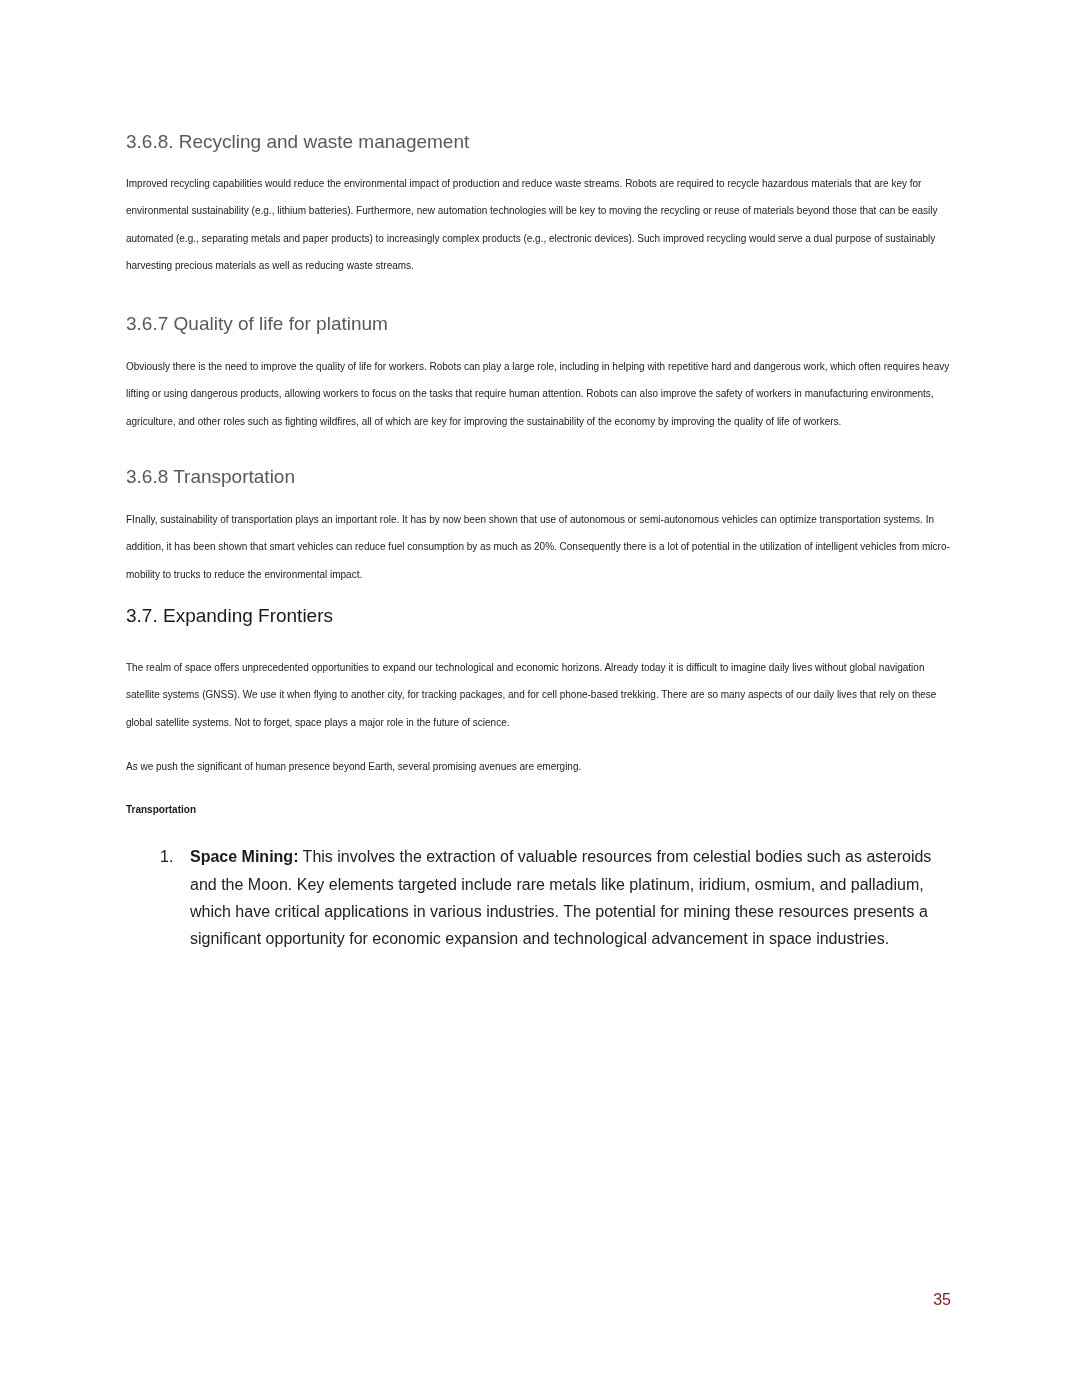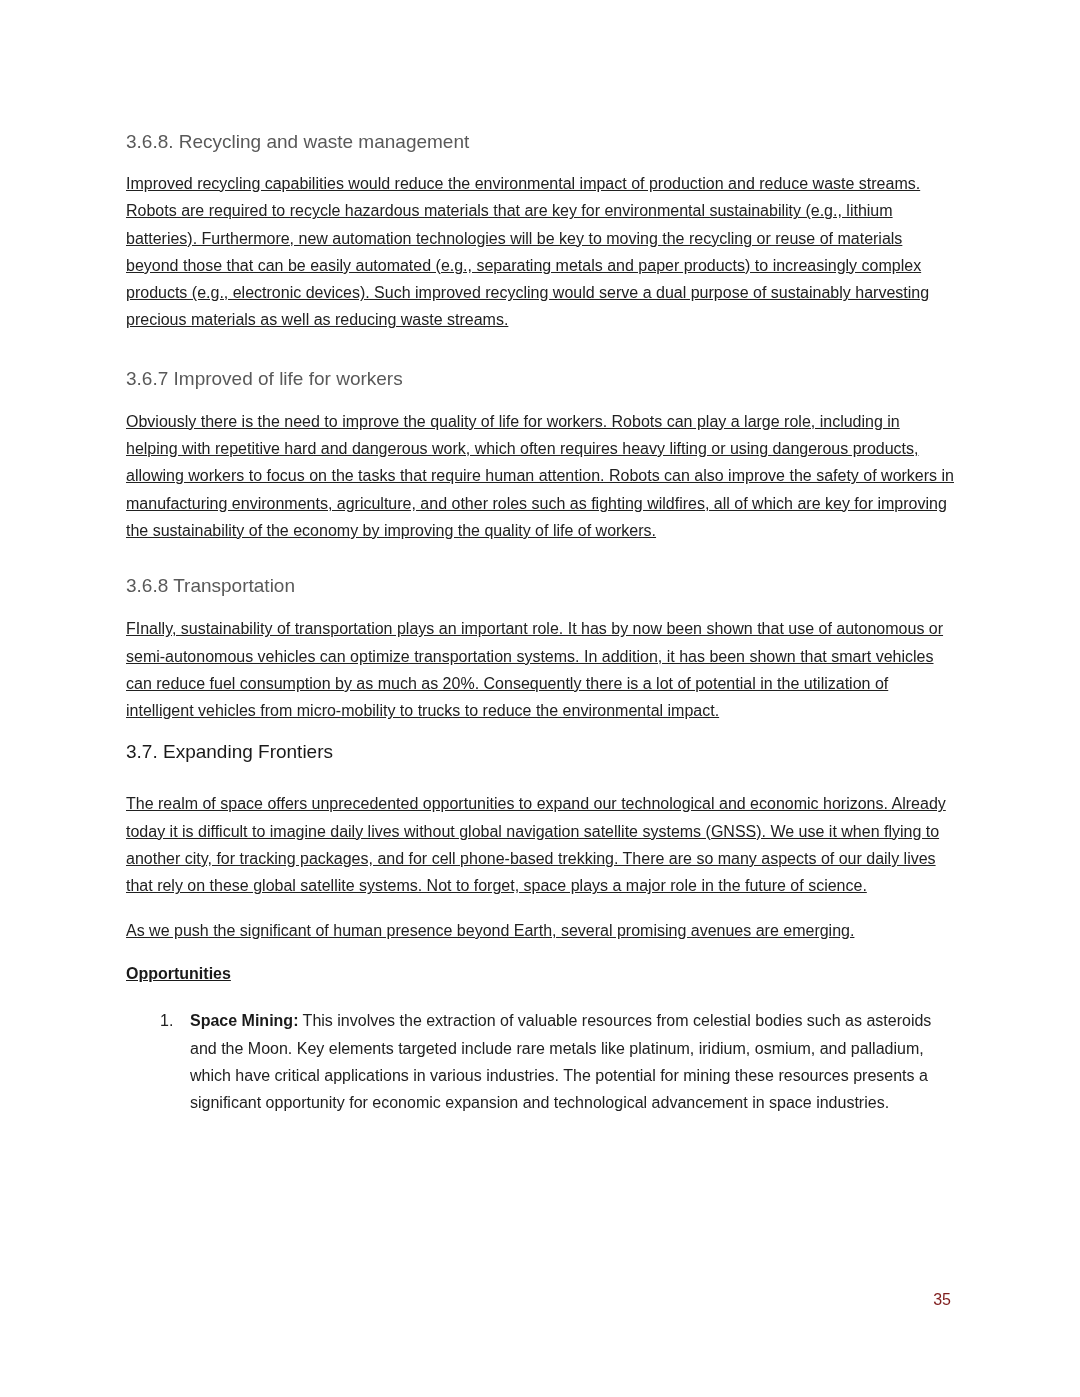--- a/index.html
+++ b/index.html
@@ -27,25 +27,24 @@
     margin: 0;
   }
   .h-bold {
     font-size: 19px;
     font-weight: 400;
     color: #1a1a1a;
     line-height: 22px;
     margin: 0;
   }
   p.body {
-    font-size: 16px;
+    font-size: 10px;
     line-height: 27.3px;
     margin: 0;
     color: #212121;
-    text-decoration: underline;
   }
   p.body.bold-label {
     font-weight: 700;
     color: #1a1a1a;
   }
   .opp-list { margin: 0; padding: 0; }
   .opp-item {
     display: flex;
     align-items: flex-start;
     padding-left: 34px;
@@ -70,31 +69,31 @@
 </style>
 </head>
 <body>
 
 <div class="page">
   <div class="content">
 
     <h2 class="h-gray">3.6.8. Recycling and waste management</h2>
     <p class="body" style="margin-top:17px;">Improved recycling capabilities would reduce the environmental impact of production and reduce waste streams. Robots are required to recycle hazardous materials that are key for environmental sustainability (e.g., lithium batteries). Furthermore, new automation technologies will be key to moving the recycling or reuse of materials beyond those that can be easily automated (e.g., separating metals and paper products) to increasingly complex products (e.g., electronic devices). Such improved recycling would serve a dual purpose of sustainably harvesting precious materials as well as reducing waste streams.</p>
 
-    <h2 class="h-gray" style="margin-top:34px;">3.6.7 Improved of life for workers</h2>
+    <h2 class="h-gray" style="margin-top:34px;">3.6.7 Quality of life for platinum</h2>
     <p class="body" style="margin-top:18px;">Obviously there is the need to improve the quality of life for workers. Robots can play a large role, including in helping with repetitive hard and dangerous work, which often requires heavy lifting or using dangerous products, allowing workers to focus on the tasks that require human attention. Robots can also improve the safety of workers in manufacturing environments, agriculture, and other roles such as fighting wildfires, all of which are key for improving the sustainability of the economy by improving the quality of life of workers.</p>
 
     <h2 class="h-gray" style="margin-top:31px;">3.6.8 Transportation</h2>
     <p class="body" style="margin-top:18px;">FInally, sustainability of transportation plays an important role. It has by now been shown that use of autonomous or semi-autonomous vehicles can optimize transportation systems. In addition, it has been shown that smart vehicles can reduce fuel consumption by as much as 20%. Consequently there is a lot of potential in the utilization of intelligent vehicles from micro-mobility to trucks to reduce the environmental impact.</p>
 
     <h2 class="h-bold" style="margin-top:17px;">3.7. Expanding Frontiers</h2>
     <p class="body" style="margin-top:27px;">The realm of space offers unprecedented opportunities to expand our technological and economic horizons. Already today it is difficult to imagine daily lives without global navigation satellite systems (GNSS). We use it when flying to another city, for tracking packages, and for cell phone-based trekking. There are so many aspects of our daily lives that rely on these global satellite systems. Not to forget, space plays a major role in the future of science.</p>
     <p class="body" style="margin-top:17px;">As we push the significant of human presence beyond Earth, several promising avenues are emerging.</p>
 
-    <p class="body bold-label" style="margin-top:16px;">Opportunities</p>
+    <p class="body bold-label" style="margin-top:16px;">Transportation</p>
 
     <div class="opp-list" style="margin-top:20px;">
       <div class="opp-item">
         <span class="li-num">1.</span>
         <span class="li-body"><strong>Space Mining:</strong><span> This involves the extraction of valuable resources from celestial bodies such as asteroids and the Moon. Key elements targeted include rare metals like platinum, iridium, osmium, and palladium, which have critical applications in various industries. The potential for mining these resources presents a significant opportunity for economic expansion and technological advancement in space industries.</span></span>
       </div>
     </div>
 
   </div>
 

